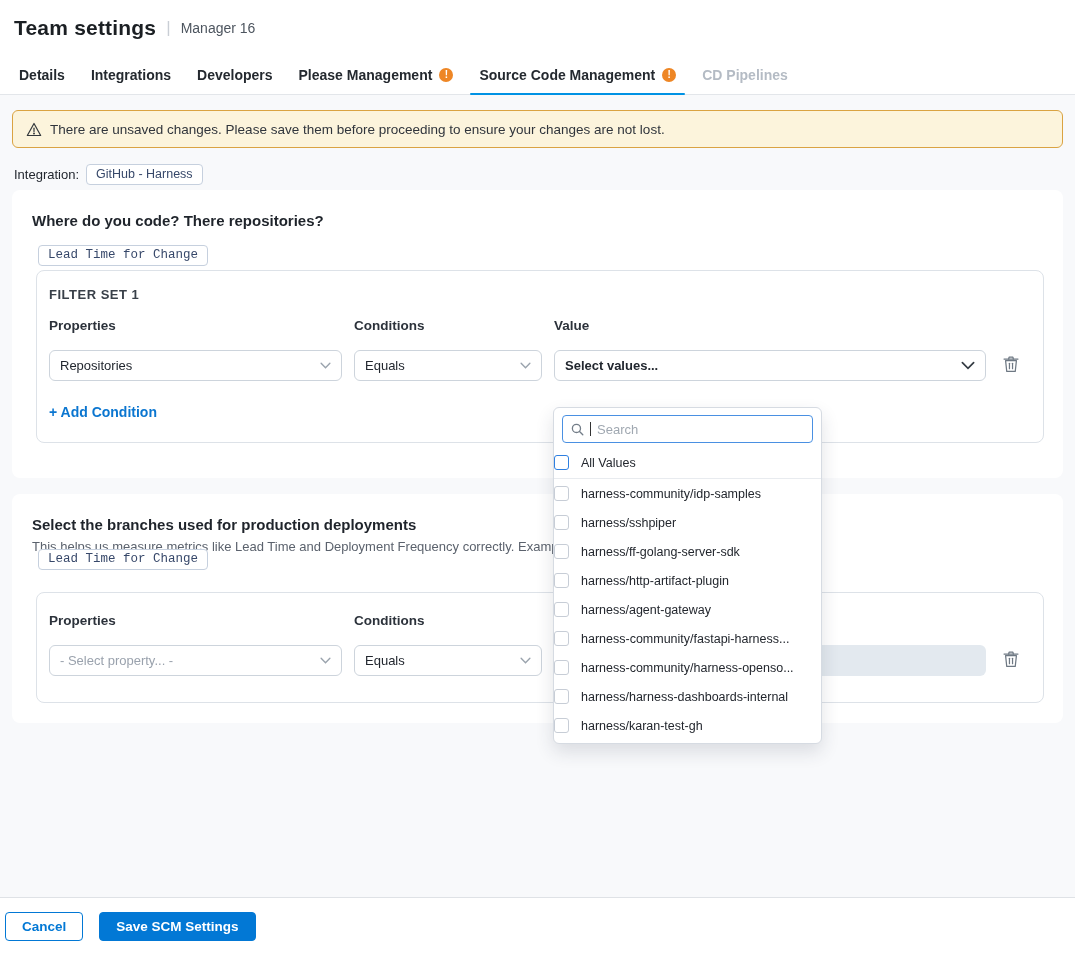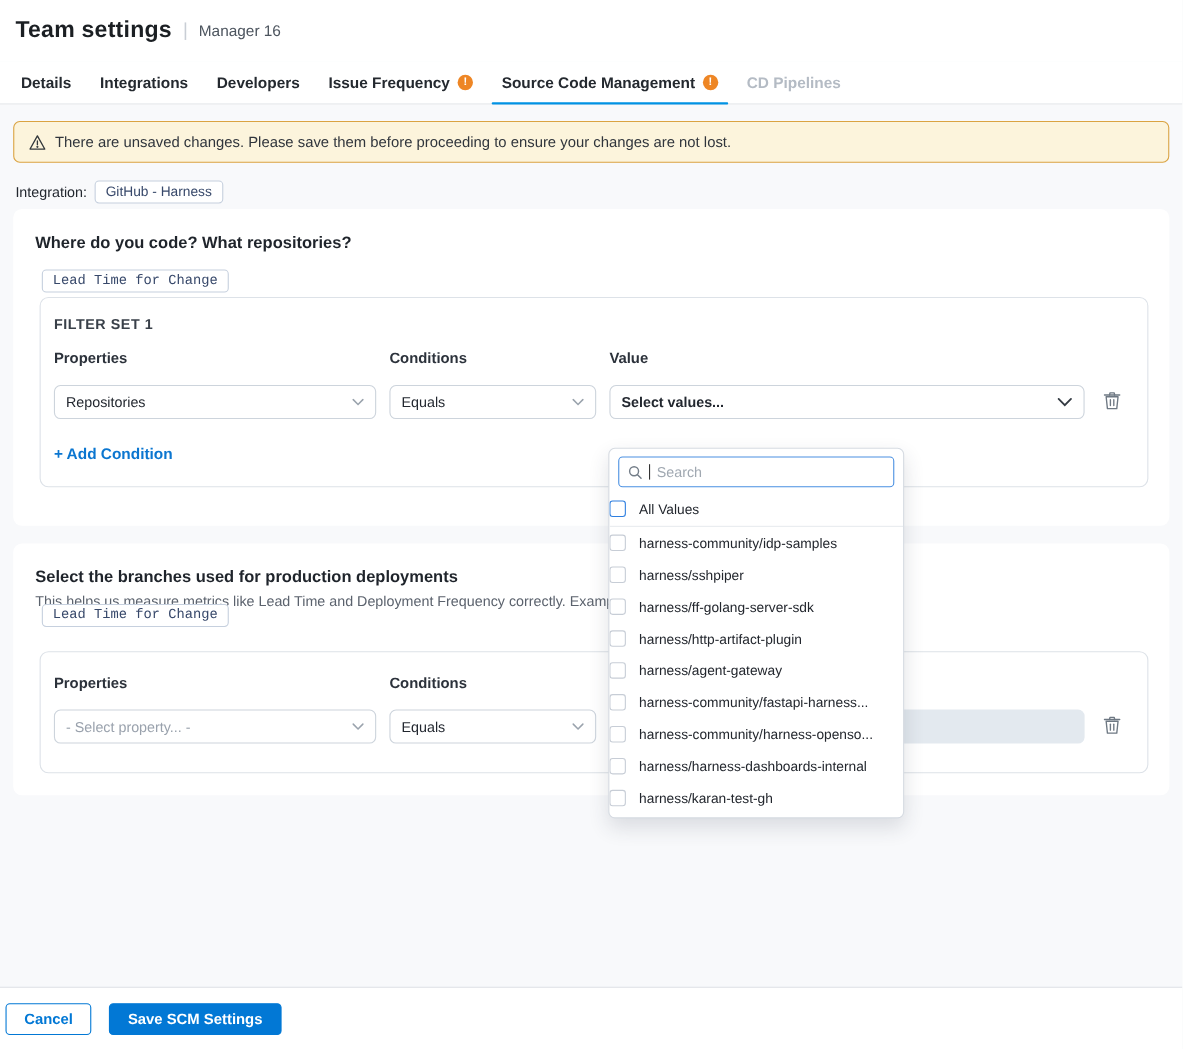--- a/index.html
+++ b/index.html
@@ -79,21 +79,21 @@
     <div class="tab">
         <span>Details</span>
       </div>
     <div class="tab">
         <span>Integrations</span>
       </div>
     <div class="tab">
         <span>Developers</span>
       </div>
     <div class="tab">
-      <span>Issue Frequency</span>
+      <span>Please Management</span>
       <span class="badge">!</span>
     </div>
     <div class="tab active">
       <span>Source Code Management</span>
       <span class="badge">!</span>
     </div>
     <div class="tab disabled">
         <span>CD Pipelines</span>
       </div>
   </div>
@@ -108,21 +108,21 @@
     </span>
     <span>There are unsaved changes. Please save them before proceeding to ensure your changes are not lost.</span>
   </div>
 
   <div class="integration">
     <span>Integration:</span>
     <span class="chip">GitHub - Harness</span>
   </div>
 
   <div class="card" style="top:190px; height:288px;">
-    <h2>Where do you code? What repositories?</h2>
+    <h2>Where do you code? There repositories?</h2>
     <span class="chip metric-chip">Lead Time for Change</span>
 
     <div class="inner" style="top:80px; height:173px;">
       <div class="fs-title">FILTER SET 1</div>
       <div class="col-label" style="left:12px; top:47px;">Properties</div>
       <div class="col-label" style="left:317px; top:47px;">Conditions</div>
       <div class="col-label" style="left:517px; top:47px;">Value</div>
 
       <div class="select" style="left:12px; top:79px; width:293px;">
         <span>Repositories</span>

